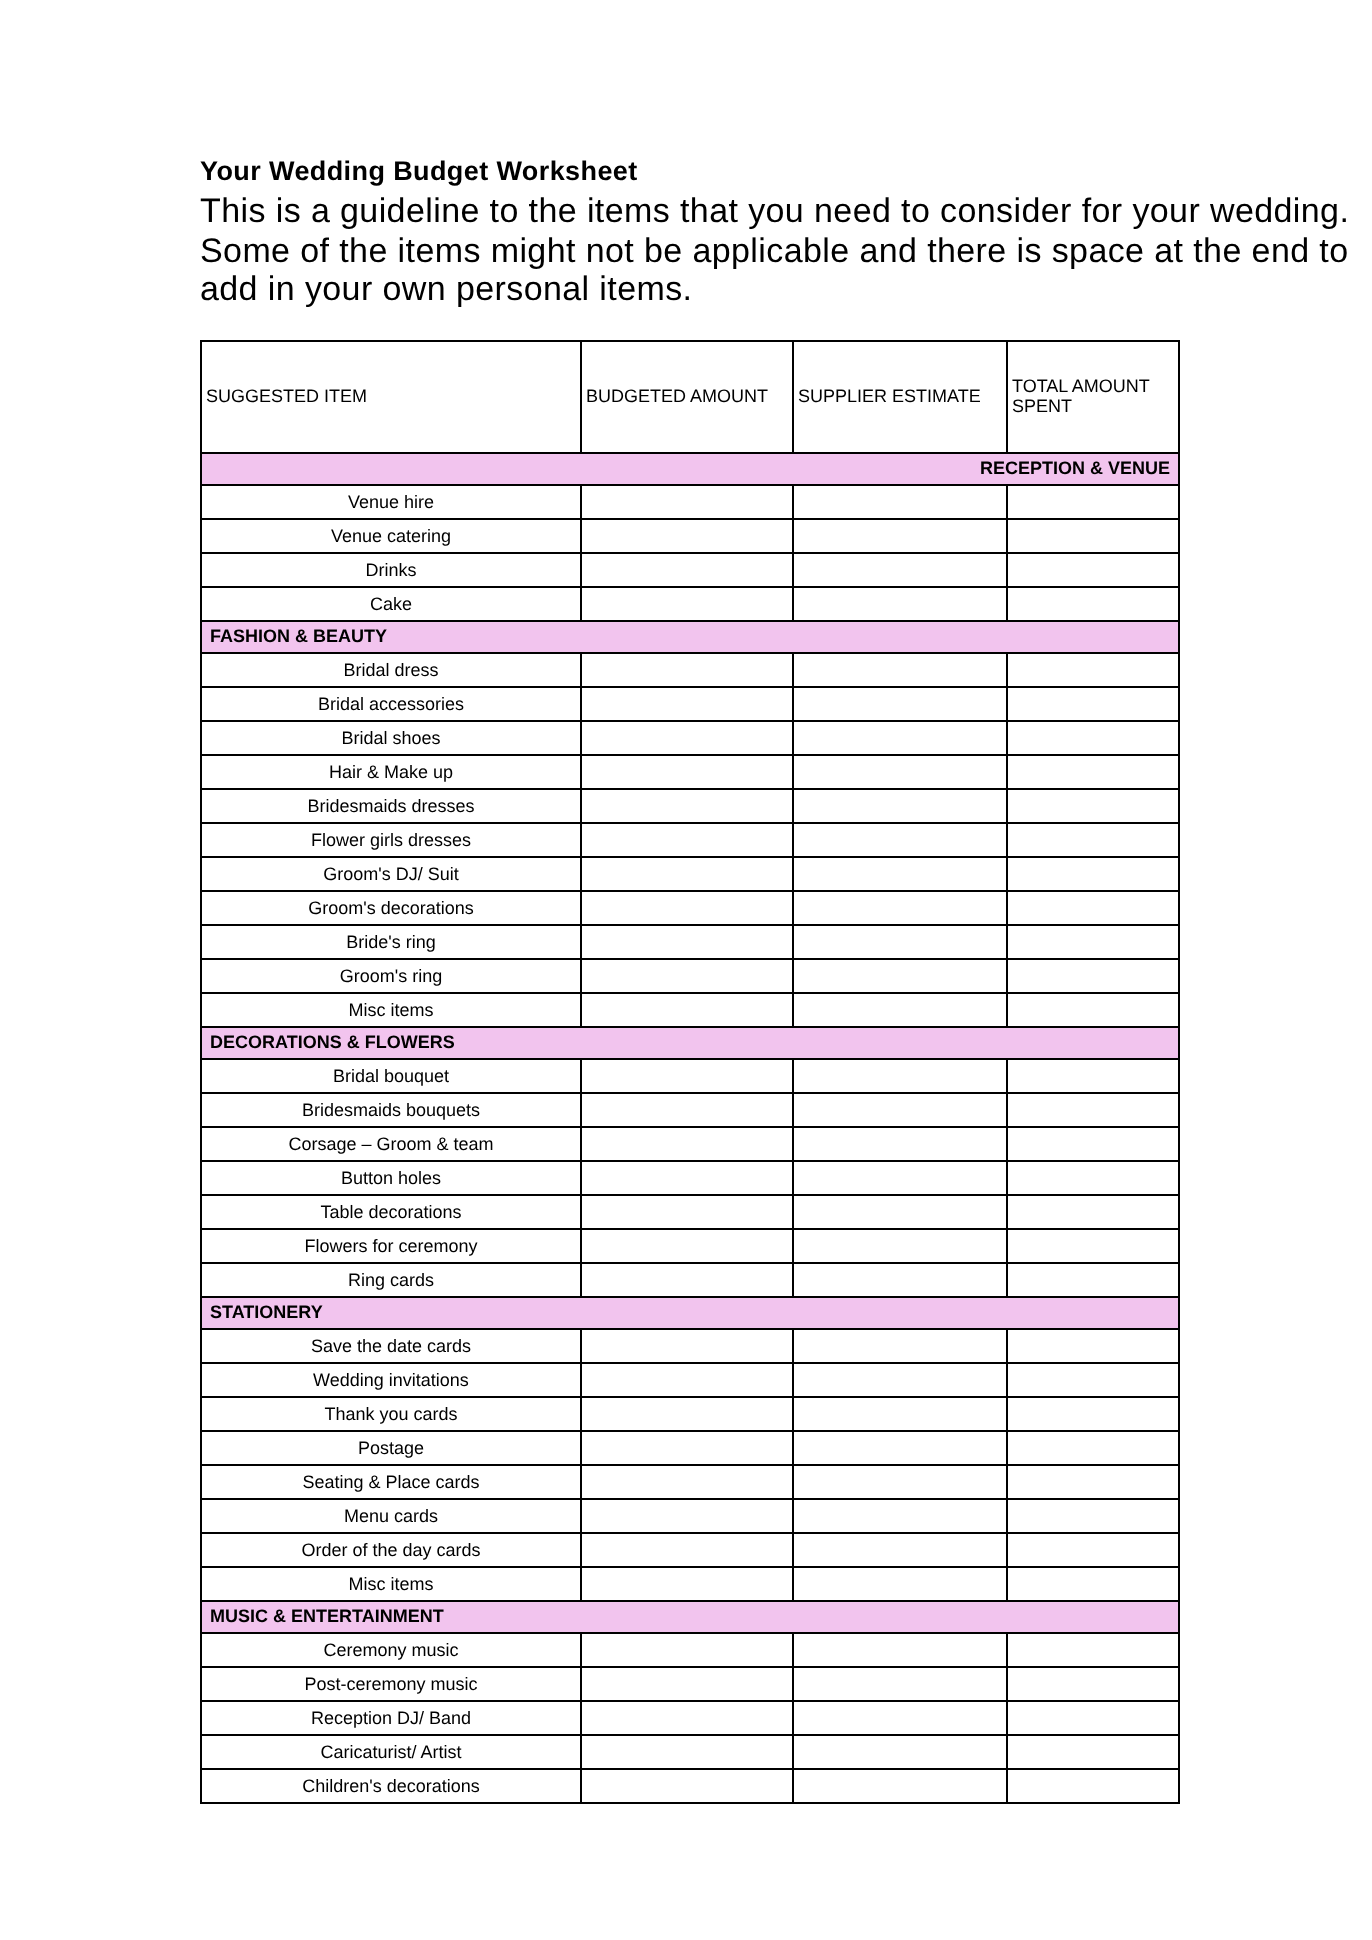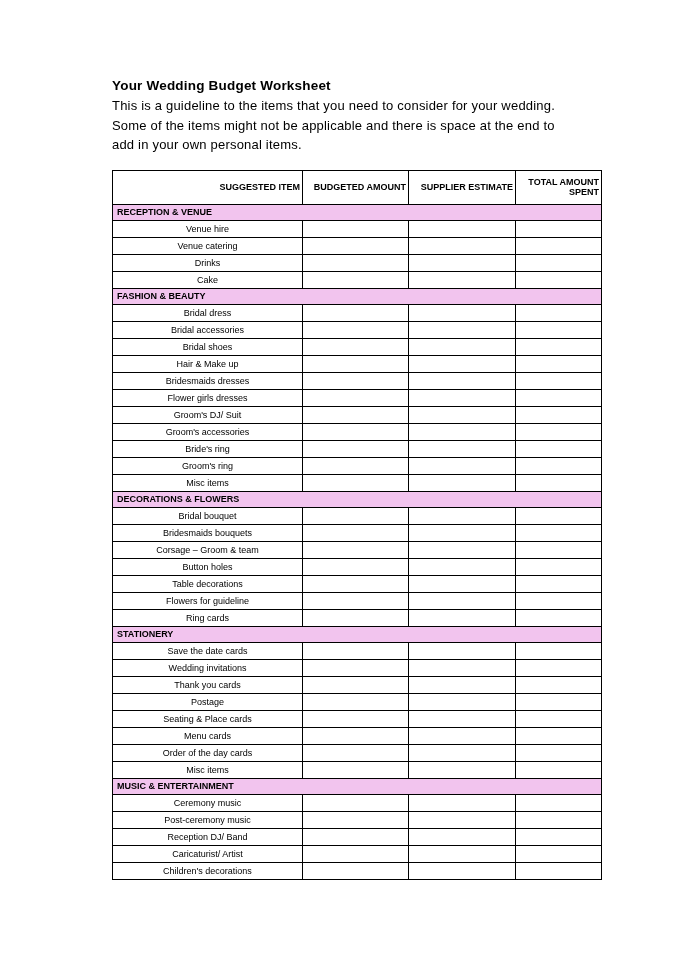--- a/index.html
+++ b/index.html
@@ -7,32 +7,32 @@
     padding: 0;
     background: #ffffff;
     width: 686px;
     height: 970px;
     font-family: "Liberation Sans", sans-serif;
     color: #000000;
     position: relative;
   }
   .page {
     position: absolute;
-    left: 112px;
+    left: 100px;
     top: 78px;
     width: 489px;
   }
   .doc-title {
     font-size: 13.5px;
     font-weight: bold;
     margin: 0 0 3px 0;
     letter-spacing: 0.2px;
   }
   .intro {
-    font-size: 13px;
+    font-size: 17px;
     letter-spacing: 0.2px;
   }
   .intro div {
     line-height: 19.5px;
     white-space: nowrap;
   }
   table.budget {
     border-collapse: collapse;
     width: 489px;
     margin-top: 15px;
@@ -40,26 +40,26 @@
   }
   table.budget th,
   table.budget td {
     border: 1px solid #000000;
     font-size: 9px;
     padding: 0 4px;
     overflow: hidden;
     white-space: nowrap;
   }
   table.budget th {
-    text-align: right;
-    font-weight: bold;
+    text-align: left;
+    font-weight: normal;
     height: 21px;
     line-height: 10px;
     white-space: normal;
-    padding: 6px 2px;
+    padding: 17px 2px;
     vertical-align: middle;
   }
   table.budget td {
     height: 16px;
     line-height: 16px;
     vertical-align: middle;
   }
   tr.section-row td {
     font-weight: bold;
     height: 15px;
@@ -93,21 +93,21 @@
       <tr>
         <th>SUGGESTED ITEM</th>
         <th>BUDGETED AMOUNT</th>
         <th>SUPPLIER ESTIMATE</th>
         <th>TOTAL AMOUNT SPENT</th>
       </tr>
     </thead>
     <tbody id="budget-body">
 
     <tr class="section-row">
-          <td colspan="4" style="background: rgb(242, 196, 238);">RECEPTION &amp; VENUE</td>
+          <td colspan="4" style="background: rgb(242, 196, 238); text-align: right;">RECEPTION &amp; VENUE</td>
         </tr>
         <tr>
           <td class="item-cell">Venue hire</td>
           <td></td>
           <td></td>
           <td></td>
         </tr>
         <tr>
           <td class="item-cell">Venue catering</td>
           <td></td>
@@ -165,21 +165,21 @@
           <td></td>
           <td></td>
         </tr>
         <tr>
           <td class="item-cell">Groom's DJ/ Suit</td>
           <td></td>
           <td></td>
           <td></td>
         </tr>
         <tr>
-          <td class="item-cell">Groom's accessories</td>
+          <td class="item-cell">Groom's decorations</td>
           <td></td>
           <td></td>
           <td></td>
         </tr>
         <tr>
           <td class="item-cell">Bride's ring</td>
           <td></td>
           <td></td>
           <td></td>
         </tr>
@@ -222,21 +222,21 @@
           <td></td>
           <td></td>
         </tr>
         <tr>
           <td class="item-cell">Table decorations</td>
           <td></td>
           <td></td>
           <td></td>
         </tr>
         <tr>
-          <td class="item-cell">Flowers for guideline</td>
+          <td class="item-cell">Flowers for ceremony</td>
           <td></td>
           <td></td>
           <td></td>
         </tr>
         <tr>
           <td class="item-cell">Ring cards</td>
           <td></td>
           <td></td>
           <td></td>
         </tr>

